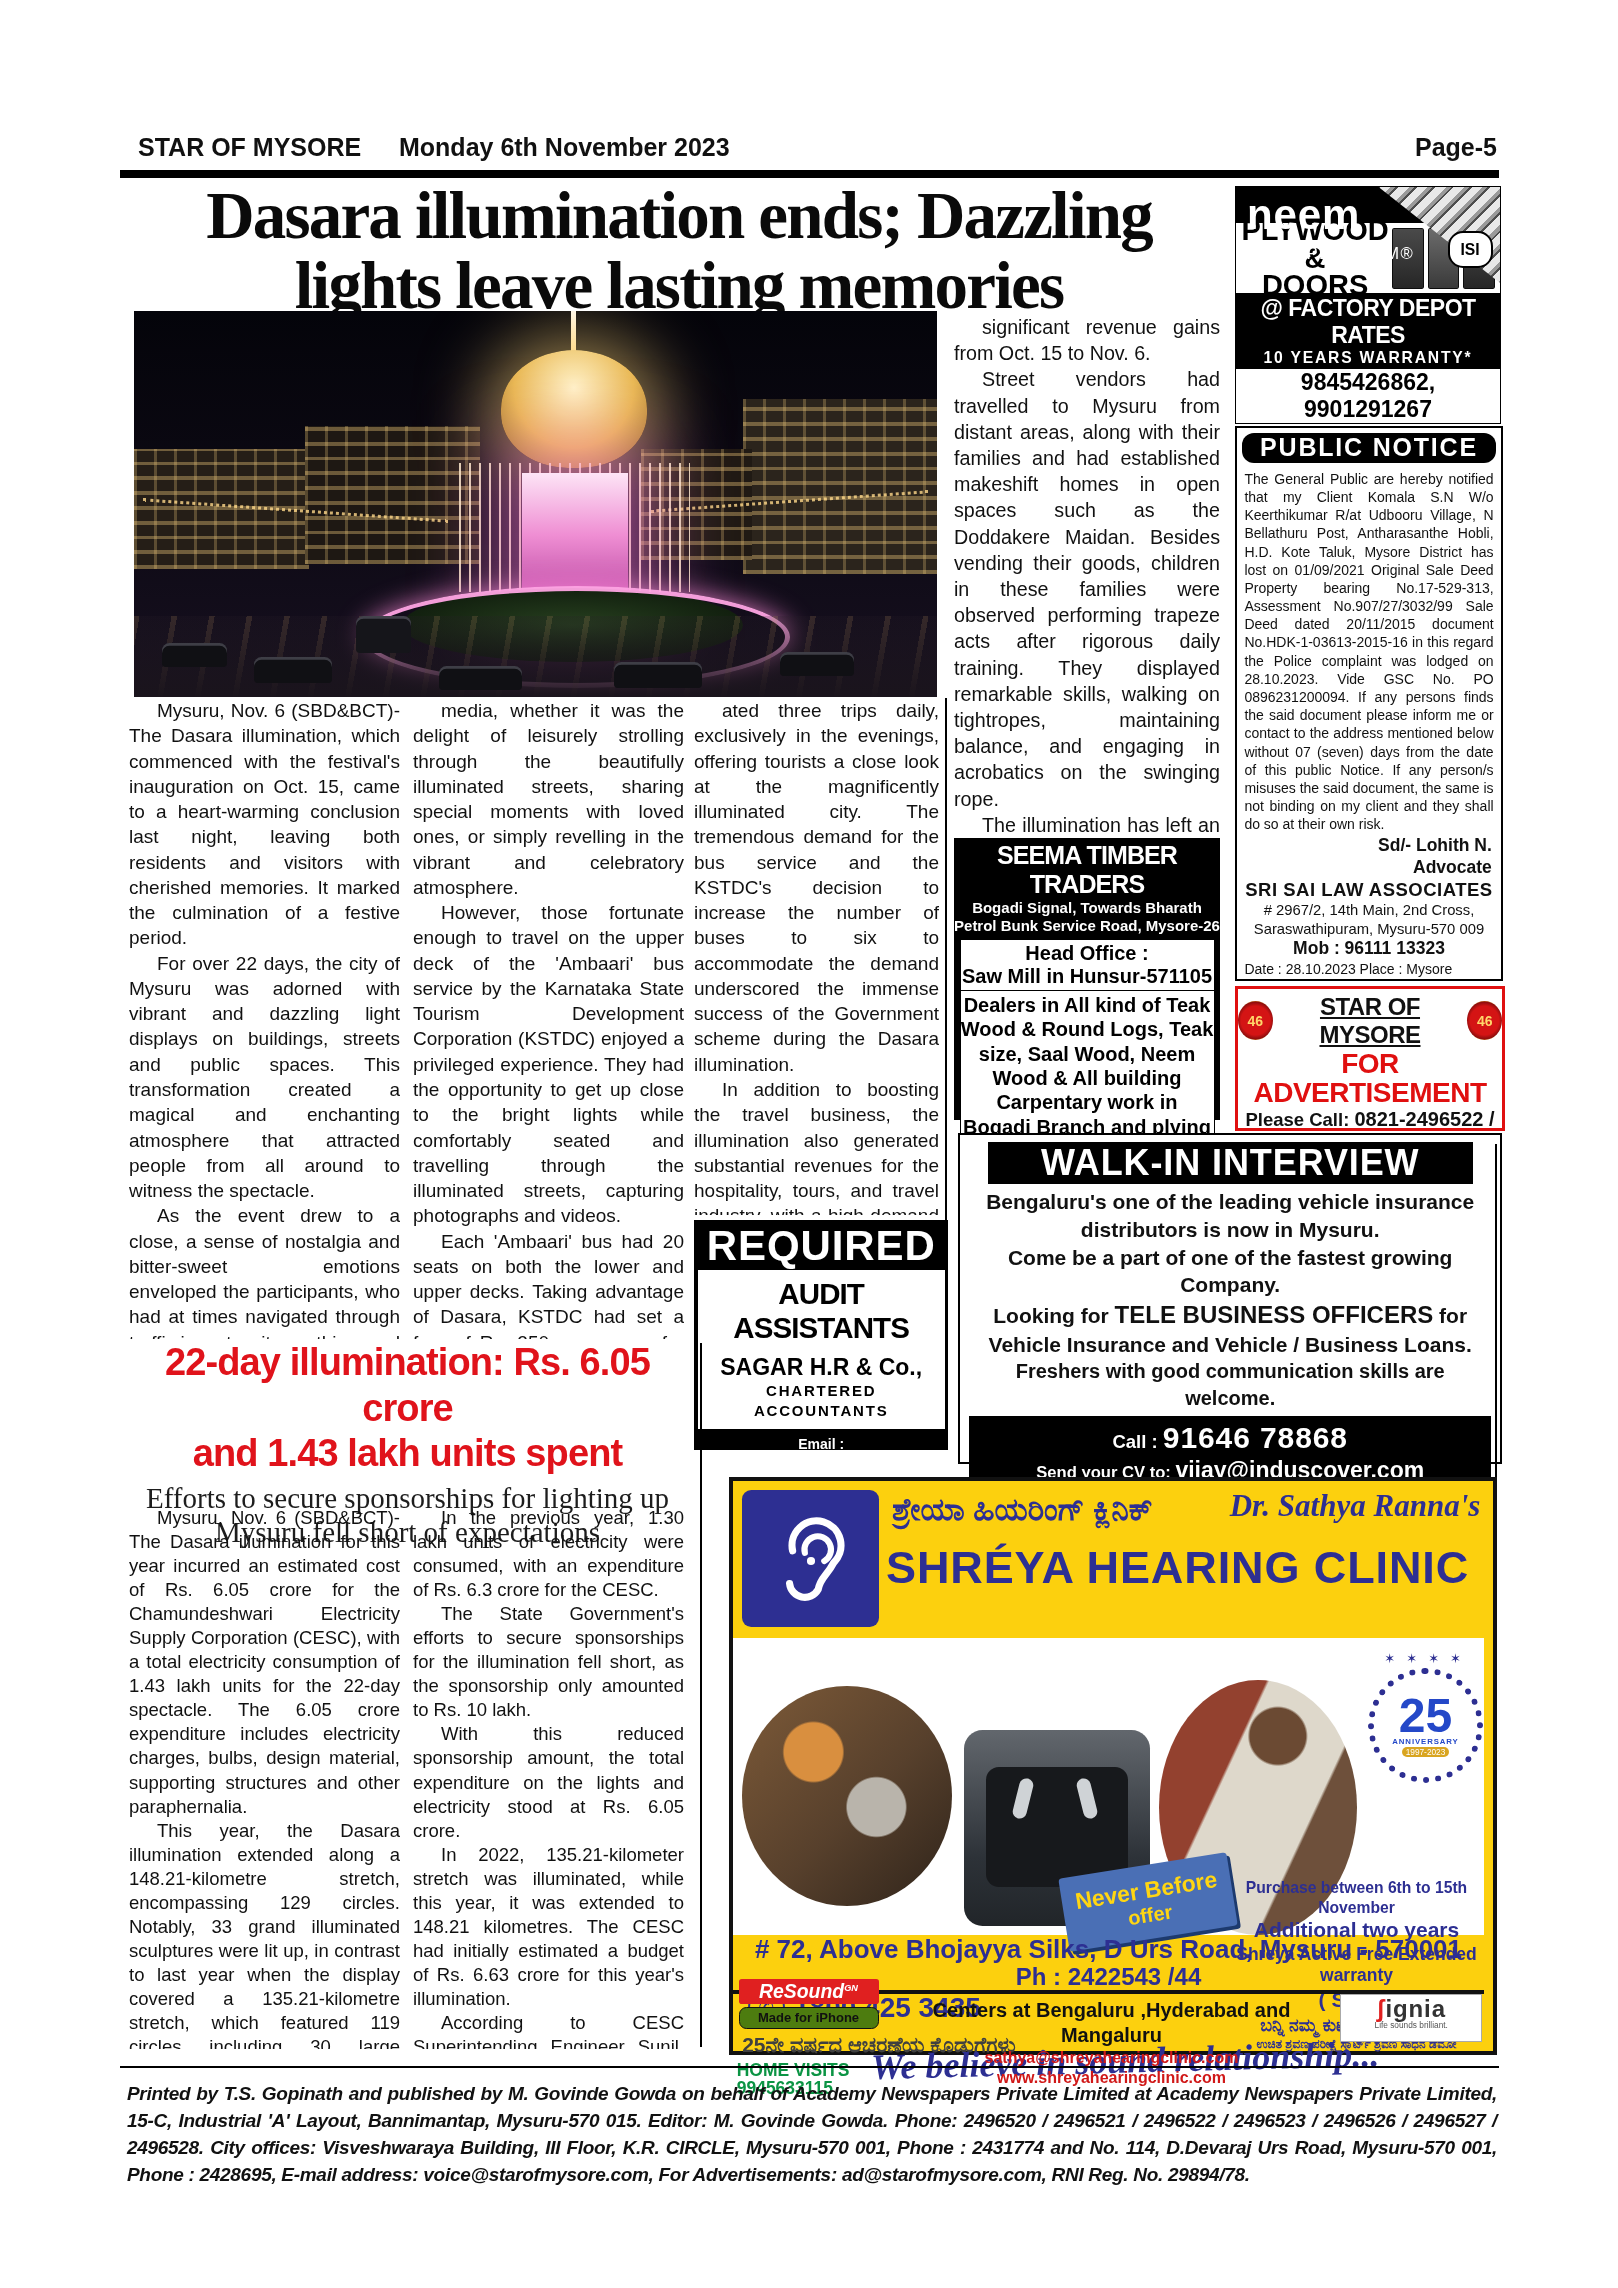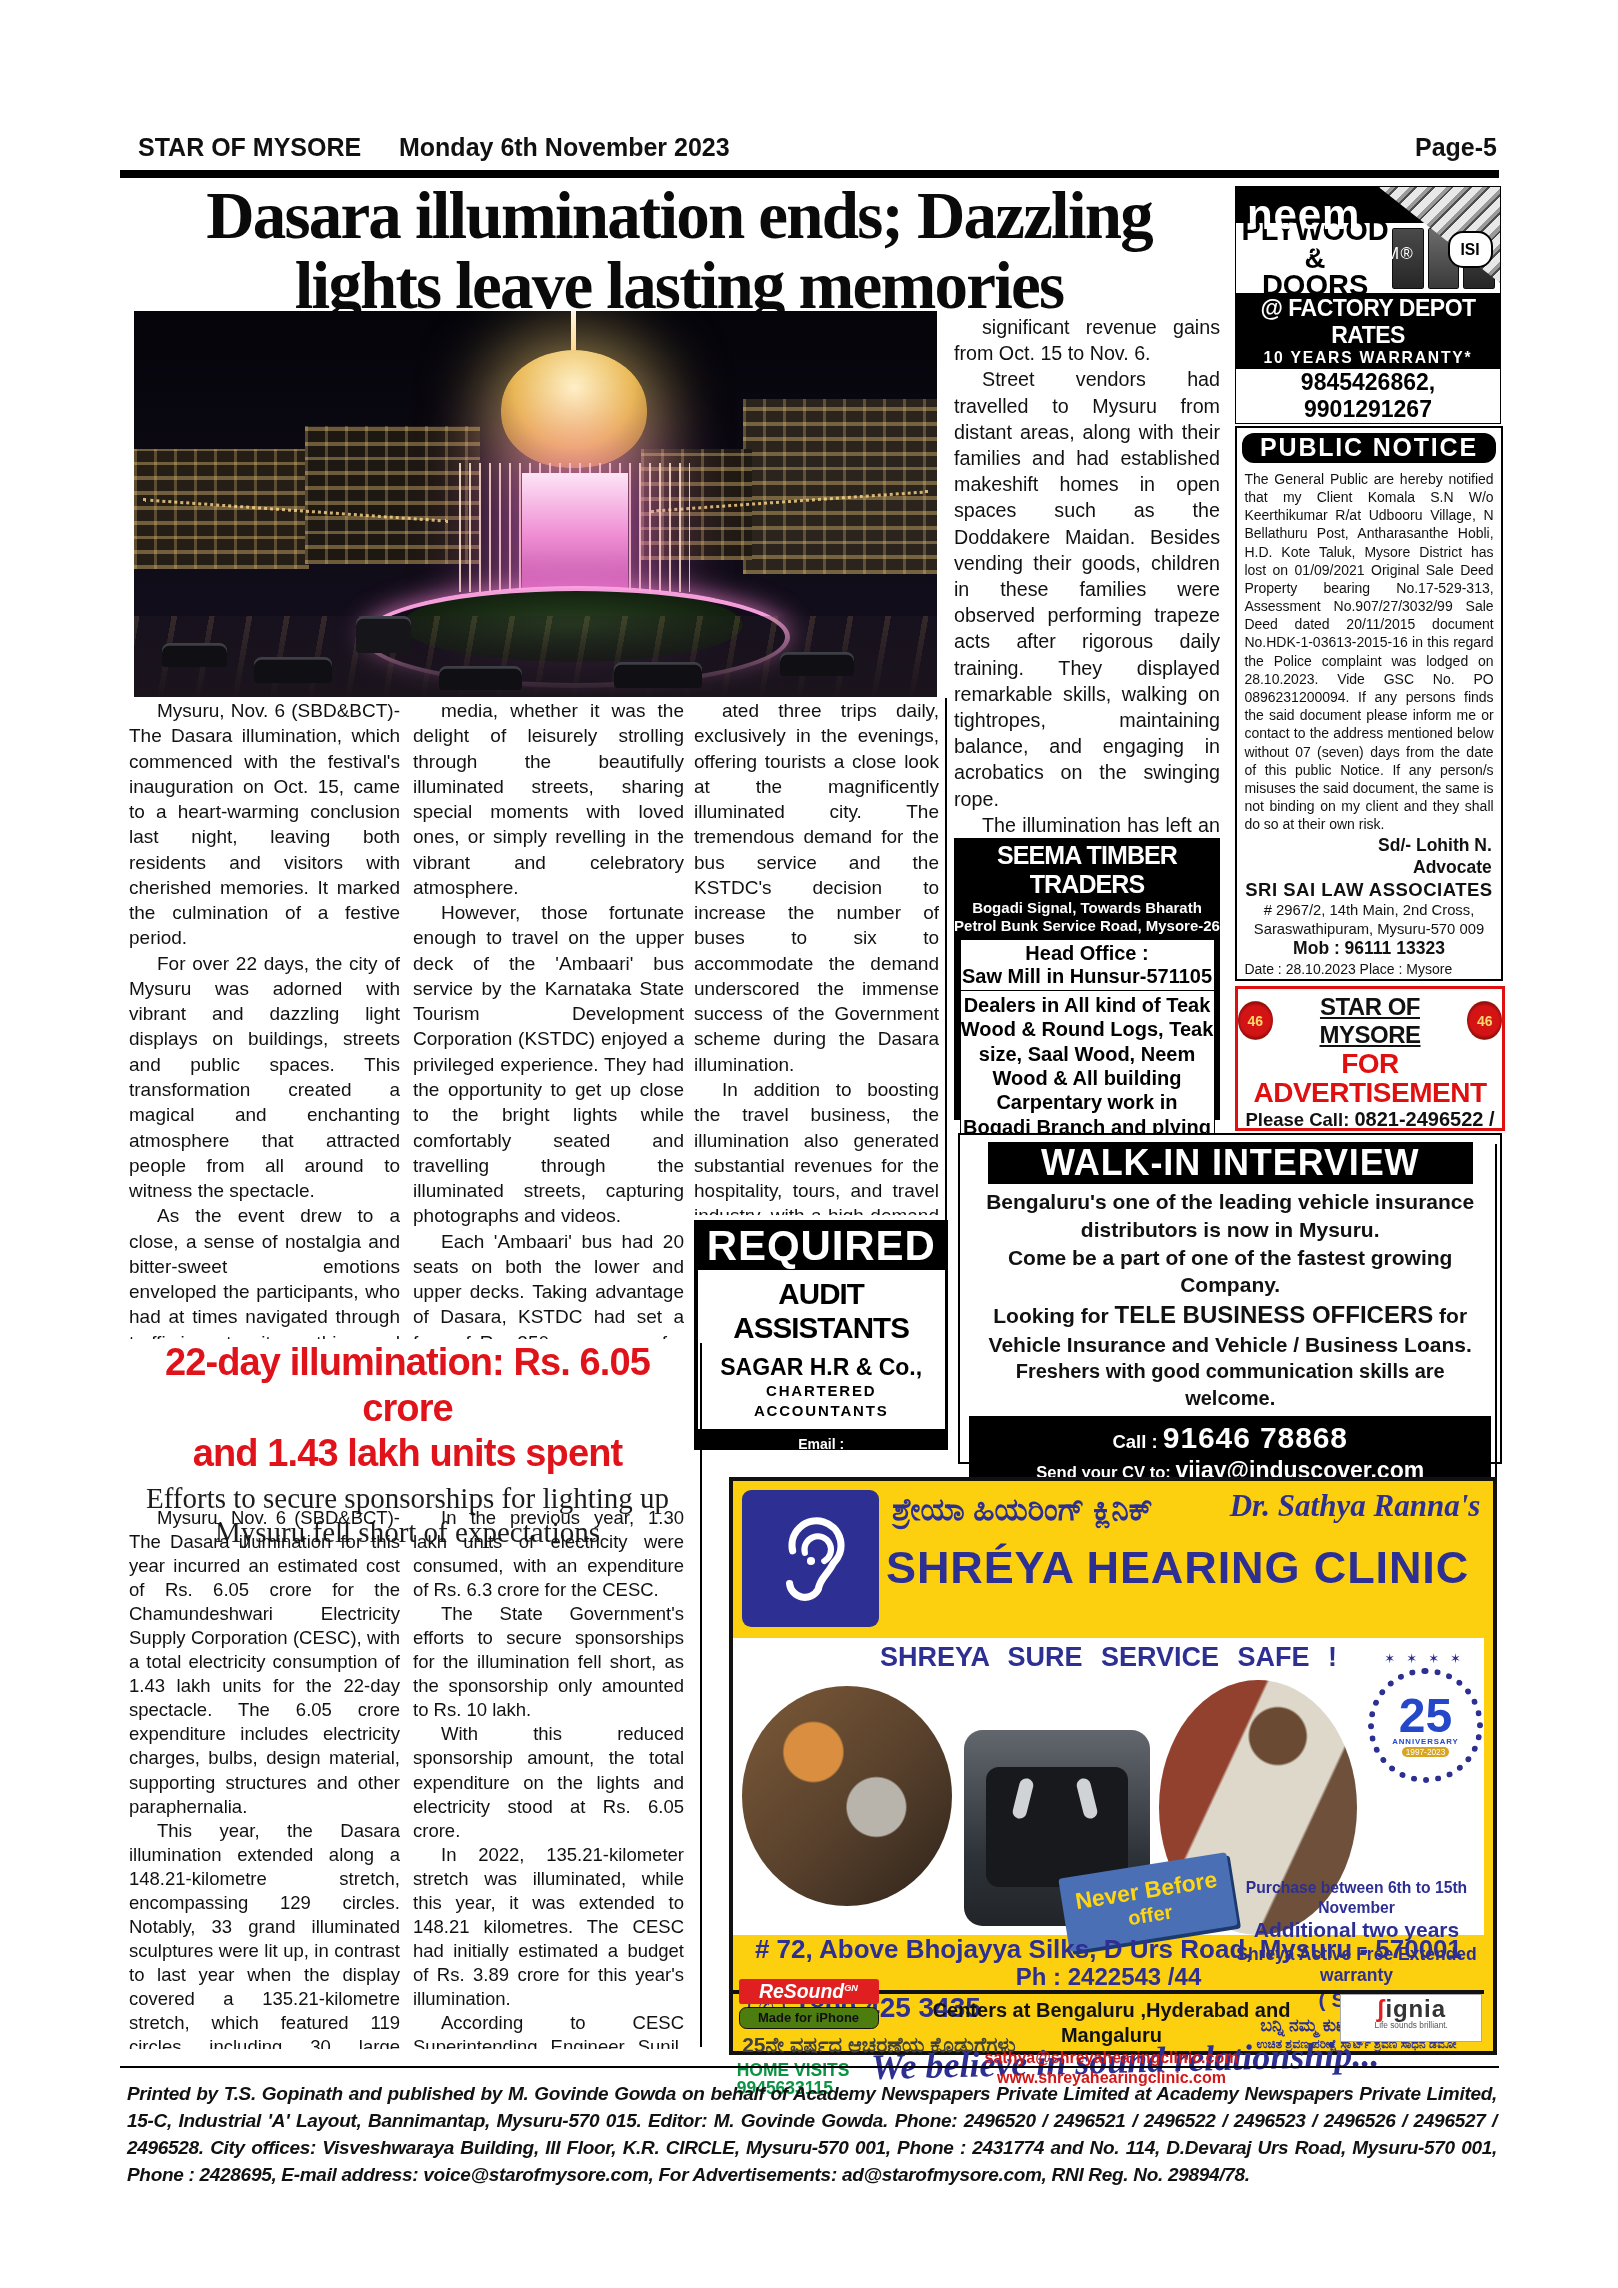--- a/index.html
+++ b/index.html
@@ -347,41 +347,40 @@
   </div>
 
   <div class="col abs" style="left:129px;top:1506px;width:271px;height:543px;font-size:18.5px;line-height:1.3;">
     <p>Mysuru, Nov. 6 (SBD&amp;BCT)- The Dasara illumination for this year incurred an estimated cost of Rs. 6.05 crore for the Chamundeshwari Electricity Supply Corporation (CESC), with a total electricity consumption of 1.43 lakh units for the 22-day spectacle. The 6.05 crore expenditure includes electricity charges, bulbs, design material, supporting structures and other paraphernalia.</p>
     <p>This year, the Dasara illumination extended along a 148.21-kilometre stretch, encompassing 129 circles. Notably, 33 grand illuminated sculptures were lit up, in contrast to last year when the display covered a 135.21-kilometre stretch, which featured 119 circles including 30 large illuminated sculptures.</p>
   </div>
   <div class="col abs" style="left:413px;top:1506px;width:271px;height:543px;font-size:18.5px;line-height:1.3;">
     <p>In the previous year, 1.30 lakh units of electricity were consumed, with an expenditure of Rs. 6.3 crore for the CESC.</p>
     <p>The State Government's efforts to secure sponsorships for the illumination fell short, as the sponsorship only amounted to Rs. 10 lakh.</p>
     <p>With this reduced sponsorship amount, the total expenditure on the lights and electricity stood at Rs. 6.05 crore.</p>
-    <p>In 2022, 135.21-kilometer stretch was illuminated, while this year, it was extended to 148.21 kilometres. The CESC had initially estimated a budget of Rs. 3.89 crore for this year's illumination.</p>
+    <p>In 2022, 135.21-kilometer stretch was illuminated, while this year, it was extended to 148.21 kilometres. The CESC had initially estimated a budget of Rs. 6.63 crore for this year's illumination.</p>
     <p>According to CESC Superintending Engineer Sunil, the precise electricity consumption figures will be disclosed after an audit.</p>
   </div>
   <div class="vrule abs" style="left:700px;top:1343px;height:704px;"></div>
   <div class="vrule abs" style="left:1495px;top:1144px;height:903px;"></div>
 
   <div id="shreya" class="abs" style="left:729px;top:1477px;width:760px;height:570px;">
     <div class="in">
       <div id="sh-logo">
         <svg width="102" height="102" viewBox="0 0 100 100">
           <path d="M32 42 A 24 24 0 1 1 72 54 C 66 66 59 68 57 80 A 15 15 0 0 1 29 74" fill="none" stroke="#fff" stroke-width="7" stroke-linecap="round"></path>
           <path d="M44 44 A 13 13 0 1 1 63 52" fill="none" stroke="#fff" stroke-width="6" stroke-linecap="round"></path>
           <circle cx="50" cy="52" r="4" fill="#fff"></circle>
         </svg>
       </div>
       <div id="sh-kan1" class="blue">ಶ್ರೇಯಾ ಹಿಯರಿಂಗ್ ಕ್ಲಿನಿಕ್</div>
       <div id="sh-doc" class="blue">Dr. Sathya Ranna's</div>
       <div id="sh-name" class="blue">SHRÉYA HEARING CLINIC</div>
 
       <div id="sh-mid">
-        <div id="sh-safe" class="blue">SHREYA  SURE  SERVICE  SAFE !</div>
         <div class="oval" id="ov1"></div>
         <div id="charger">
           <div class="cav"></div>
           <div class="aid" style="left:52px;top:48px;transform:rotate(14deg);"></div>
           <div class="aid" style="left:116px;top:48px;transform:rotate(-14deg);"></div>
         </div>
         <div class="oval" id="ov2"></div>
         <div id="badge25">
           <div class="stars blue">✶ ✶ ✶ ✶</div>
           <div class="circ">

